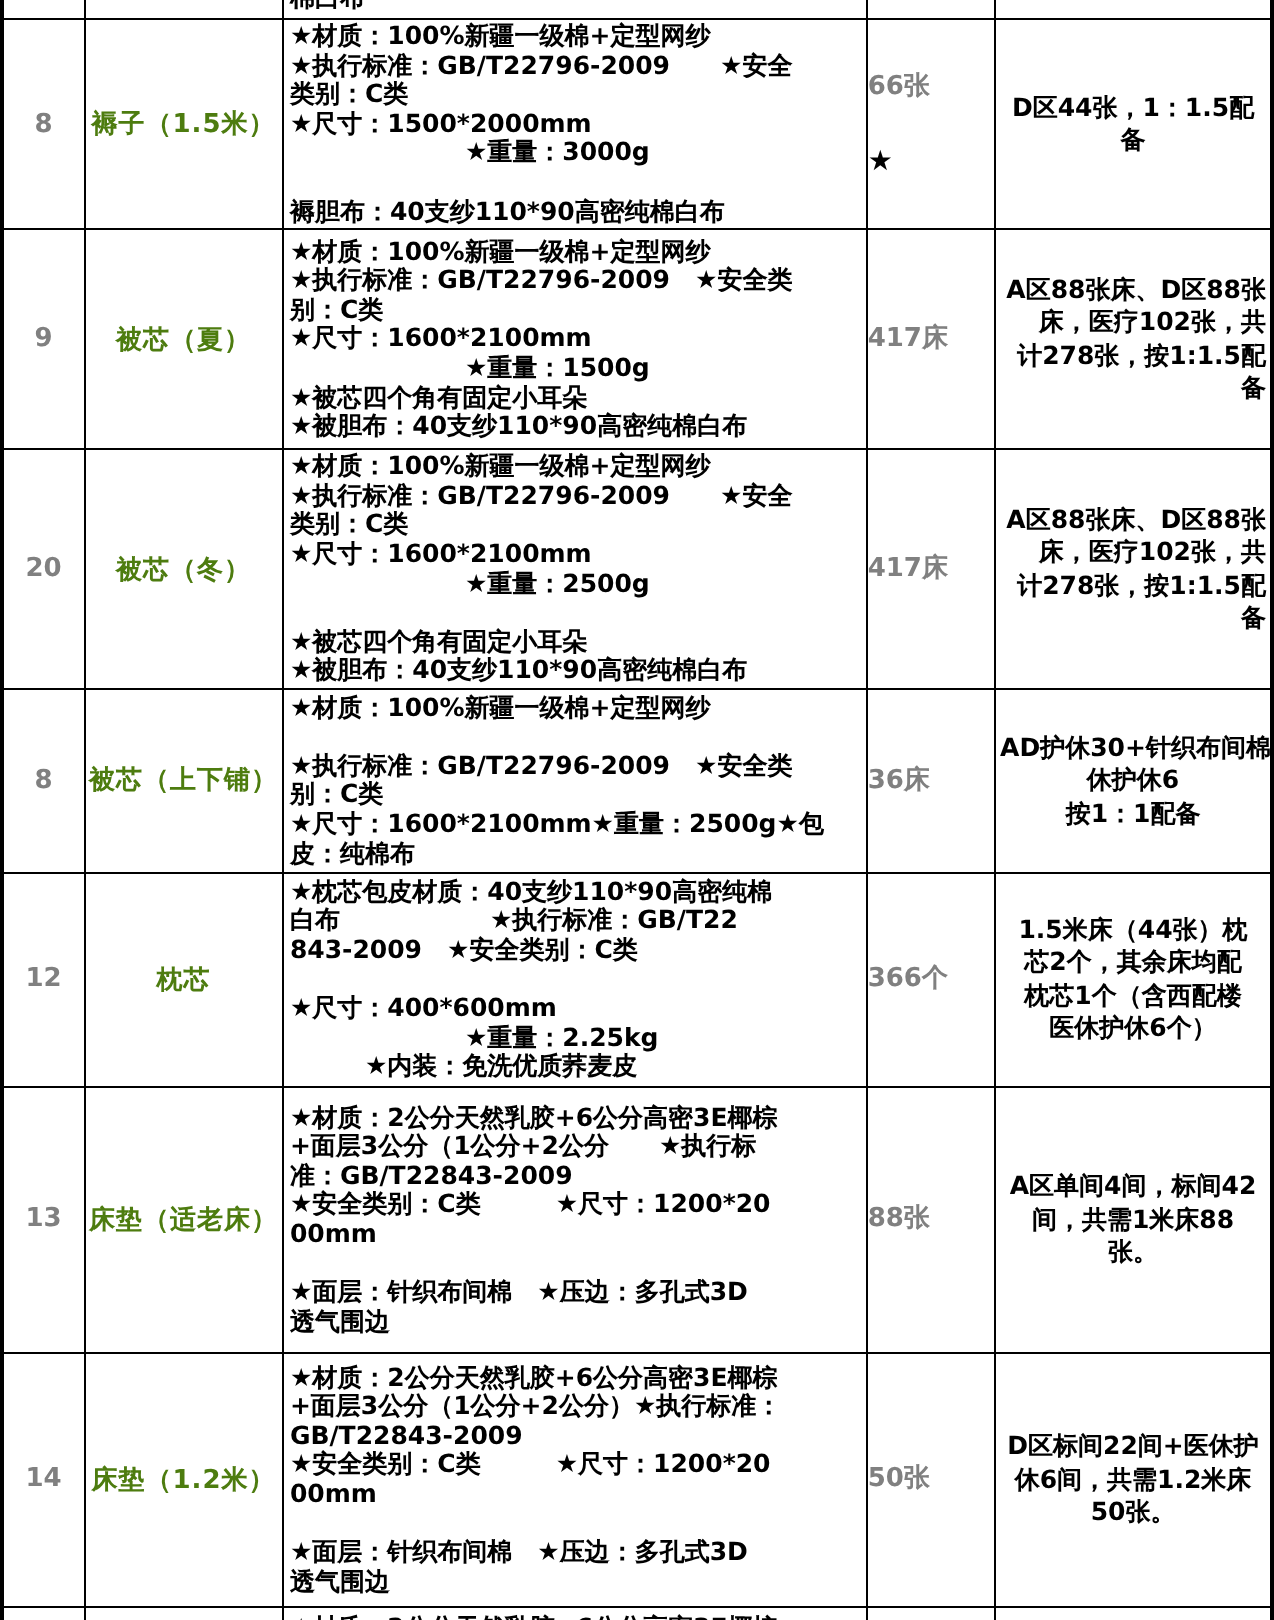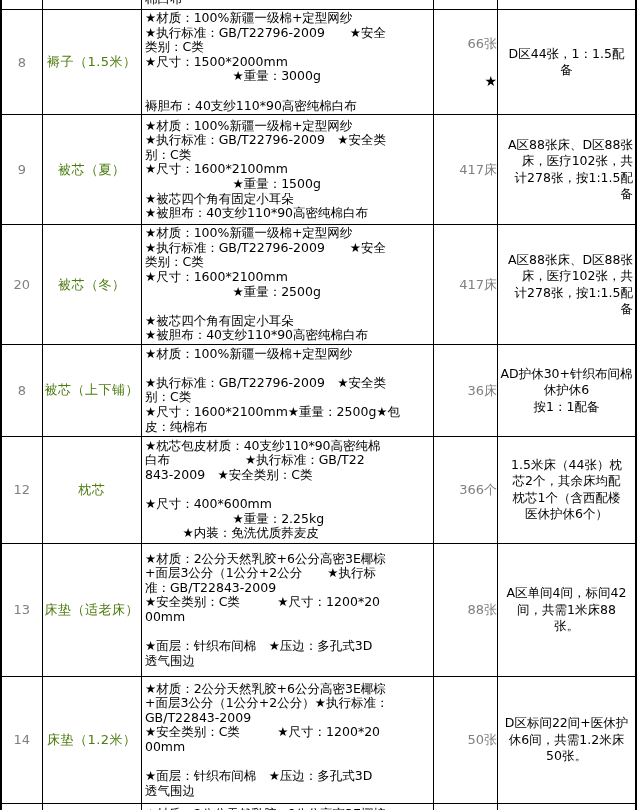--- a/index.html
+++ b/index.html
@@ -1,25 +1,25 @@
 <!DOCTYPE html>
 <html><head>
 <meta charset="utf-8">
 <style>
   html,body{margin:0;padding:0;background:#fff;}
   body{width:637px;height:810px;overflow:hidden;font-family:"DejaVu Sans",sans-serif;color:#000;}
   table.doc{border-collapse:collapse;table-layout:fixed;width:637px;border-left:2px solid #000;border-right:2px solid #000;}
-  table.doc td{border:1px solid #000;padding:0;overflow:hidden;vertical-align:middle;}
+  table.doc td{border:1px solid #000;padding:0;overflow:hidden;vertical-align:middle;font-weight:bold;}
   tr.partial-top td{border-top:0;}
   tr.partial-bottom td{border-bottom:0;}
   .c-no{ text-align:center;color:#808080;font-size:13px;}
   .c-name{text-align:center;color:#4d7c0f;font-size:13px;letter-spacing:0.5px;}
   .c-spec{font-size:12.5px;line-height:14.6px;}
   .c-spec .spec-text{white-space:pre;padding:1px 0 1px 3px;}
-  .c-qty{text-align:right;color:#808080;font-size:13px;line-height:19px;white-space:pre;}
+  .c-qty{text-align:left;color:#808080;font-size:13px;line-height:19px;white-space:pre;}
   .qty-star{color:#000;font-size:14px;}
   .c-note{font-size:12.5px;line-height:16.5px;}
   .c-note .note-text{white-space:pre;text-align:center;padding:0 2px;}
   .c-note.note-left .note-text{text-align:right;padding-left:4px;}
   .clip-top{white-space:pre;font-size:12.5px;line-height:14px;margin-top:-8px;padding-left:3px;}
   .clip-bottom{white-space:pre;font-size:12.5px;line-height:14px;margin-top:3px;padding-left:3px;}
   .sliver{height:9px;overflow:hidden;}
 </style>
 </head>
 <body>

